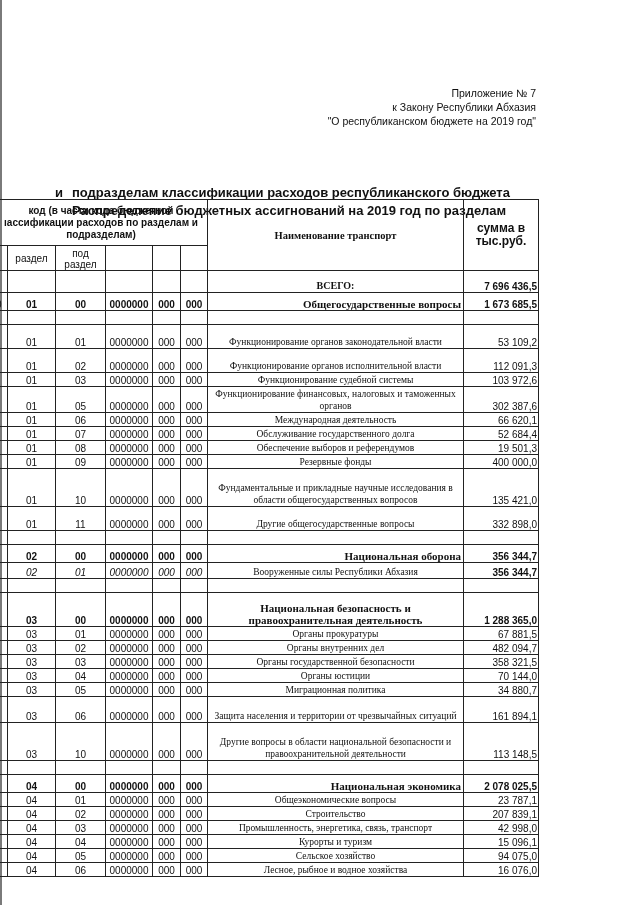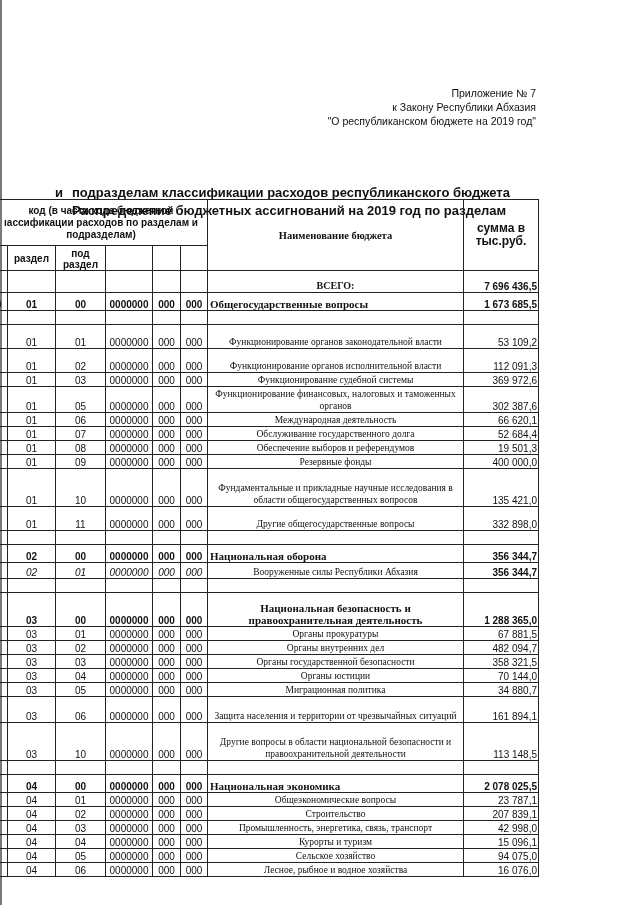--- a/index.html
+++ b/index.html
@@ -38,26 +38,26 @@
   table.budget col.c2 { width: 50px; }
   table.budget col.c3 { width: 47px; }
   table.budget col.c4 { width: 28px; }
   table.budget col.c5 { width: 27px; }
   table.budget col.c6 { width: 256px; }
   table.budget col.c7 { width: 75px; }
 
   .hdr-code { text-align: center; font-weight: bold; font-size: 10px; line-height: 12px; white-space: normal !important; vertical-align: middle !important; }
   .hdr-name { text-align: center; font-weight: bold; font-family: "Liberation Serif", serif; font-size: 10.5px; vertical-align: middle !important; }
   .hdr-sum { text-align: center; font-weight: bold; font-size: 12px; line-height: 13px; white-space: normal !important; vertical-align: middle !important; }
-  .hdr-sub { text-align: center; font-weight: bold; font-size: 10px; line-height: 11px; white-space: normal !important; }
+  .hdr-sub { text-align: center; font-weight: normal; font-size: 10px; line-height: 11px; white-space: normal !important; }
 
   .code { text-align: center; }
   .cut { text-align: left; padding-left: 1px !important; }
   .name { font-family: "Liberation Serif", serif; font-size: 9.5px; text-align: center; line-height: 12px; white-space: normal !important; }
-  .name.section { font-weight: bold; text-align: left; font-size: 11px; }
+  .name.section { font-weight: bold; text-align: right; font-size: 11px; }
   .name.section.left { text-align: center; }
   .name.total { font-weight: bold; text-align: center; font-size: 10px; }
   .amount { text-align: right; padding-right: 1px !important; }
   .bold { font-weight: bold; }
   .italic { font-style: italic; }
   tr.spacer td { height: 13px; }
 </style>
 </head>
 <body>
 
@@ -83,21 +83,21 @@
       <col class="c2">
       <col class="c3">
       <col class="c4">
       <col class="c5">
       <col class="c6">
       <col class="c7">
   </colgroup>
   <tbody id="tbody">
     <tr style="height:46px">
       <td colspan="6" class="hdr-code">код    (в части кода бюджетной ıассификации расходов по разделам и подразделам)</td>
-      <td rowspan="2" class="hdr-name">Наименование бюджета</td>
+      <td rowspan="2" class="hdr-name">Наименование транспорт</td>
       <td rowspan="2" class="hdr-sum">сумма в тыс.руб.</td>
     </tr>
     <tr style="height:25px">
       <td></td>
       <td class="hdr-sub" style="vertical-align:middle">раздел</td>
       <td class="hdr-sub">под раздел</td>
       <td></td>
       <td></td>
       <td></td>
     </tr>
@@ -152,21 +152,21 @@
         <td class="amount">112 091,3</td>
       </tr>
       <tr style="height: 14px;">
         <td class="code cut">)</td>
         <td class="code">01</td>
         <td class="code">03</td>
         <td class="code">0000000</td>
         <td class="code">000</td>
         <td class="code">000</td>
         <td class="name">Функционирование судебной системы</td>
-        <td class="amount">369 972,6</td>
+        <td class="amount">103 972,6</td>
       </tr>
       <tr style="height: 26px;">
         <td class="code cut">)</td>
         <td class="code">01</td>
         <td class="code">05</td>
         <td class="code">0000000</td>
         <td class="code">000</td>
         <td class="code">000</td>
         <td class="name">Функционирование финансовых, налоговых и таможенных органов</td>
         <td class="amount">302 387,6</td>

